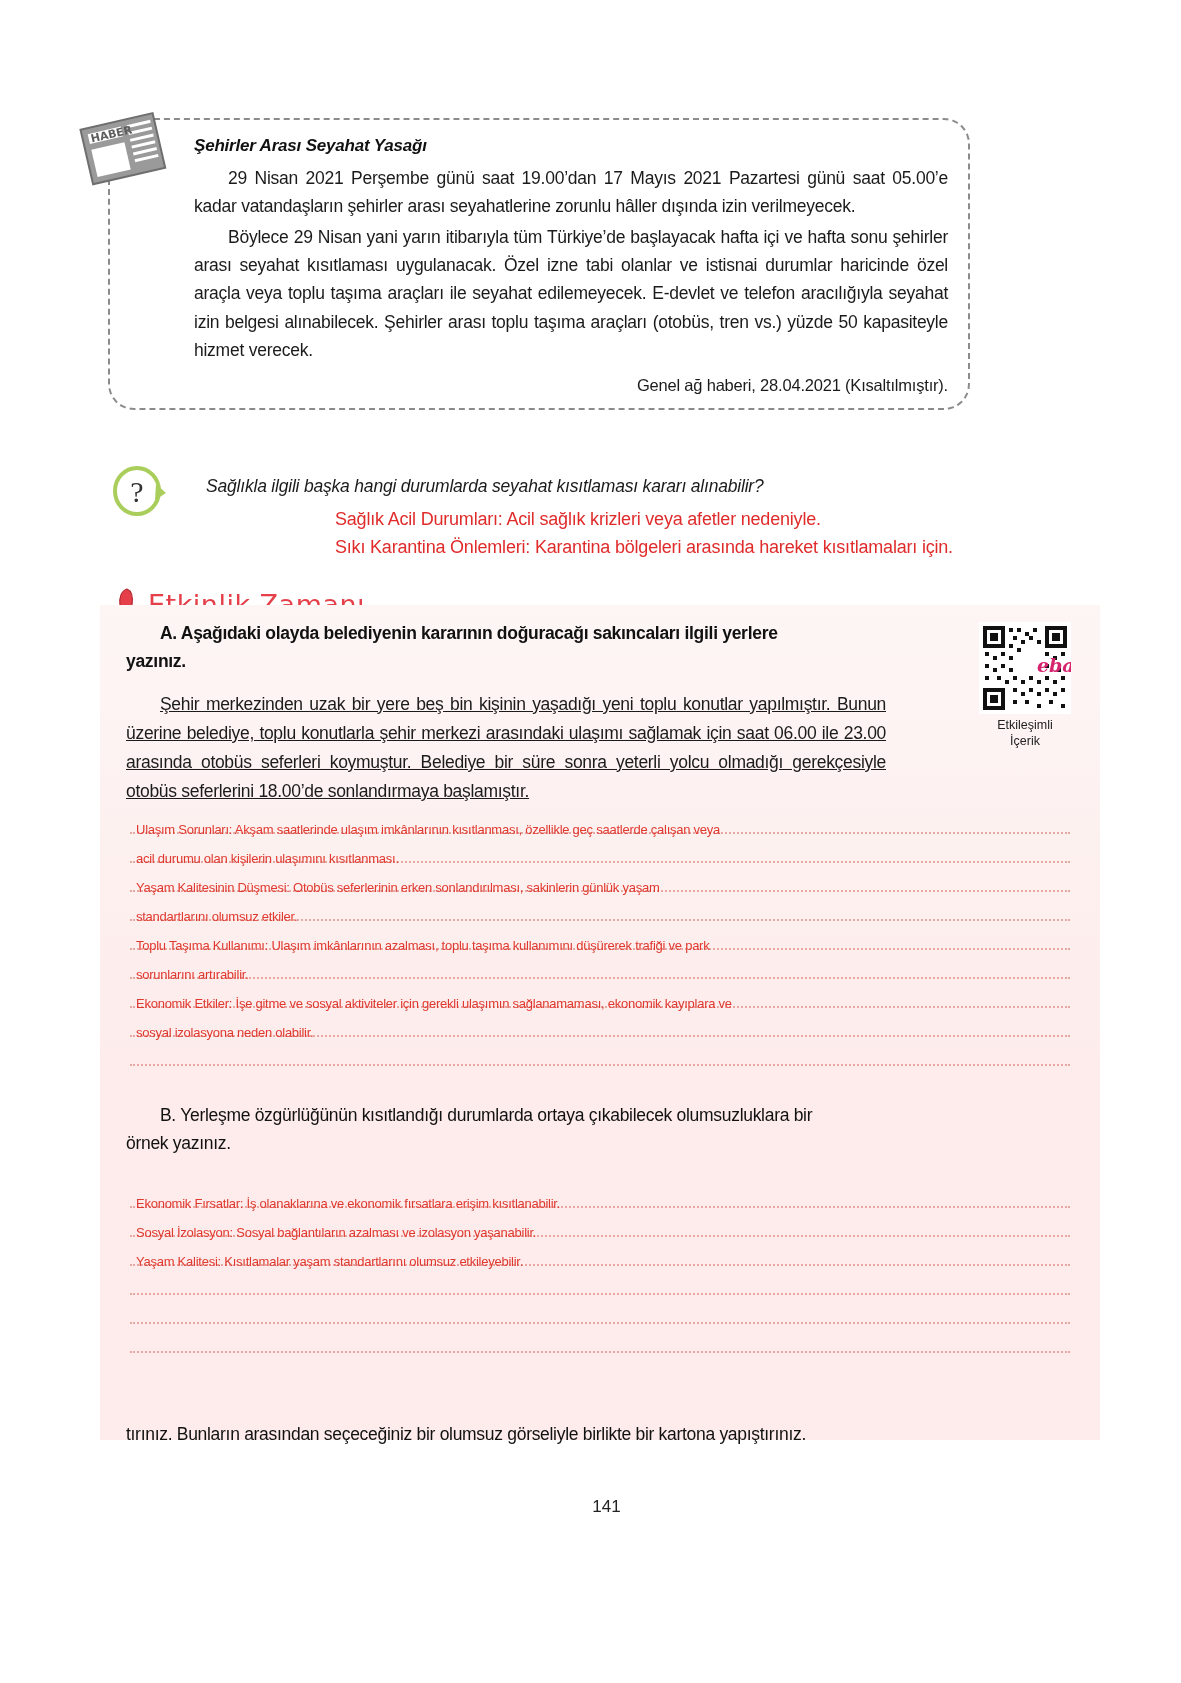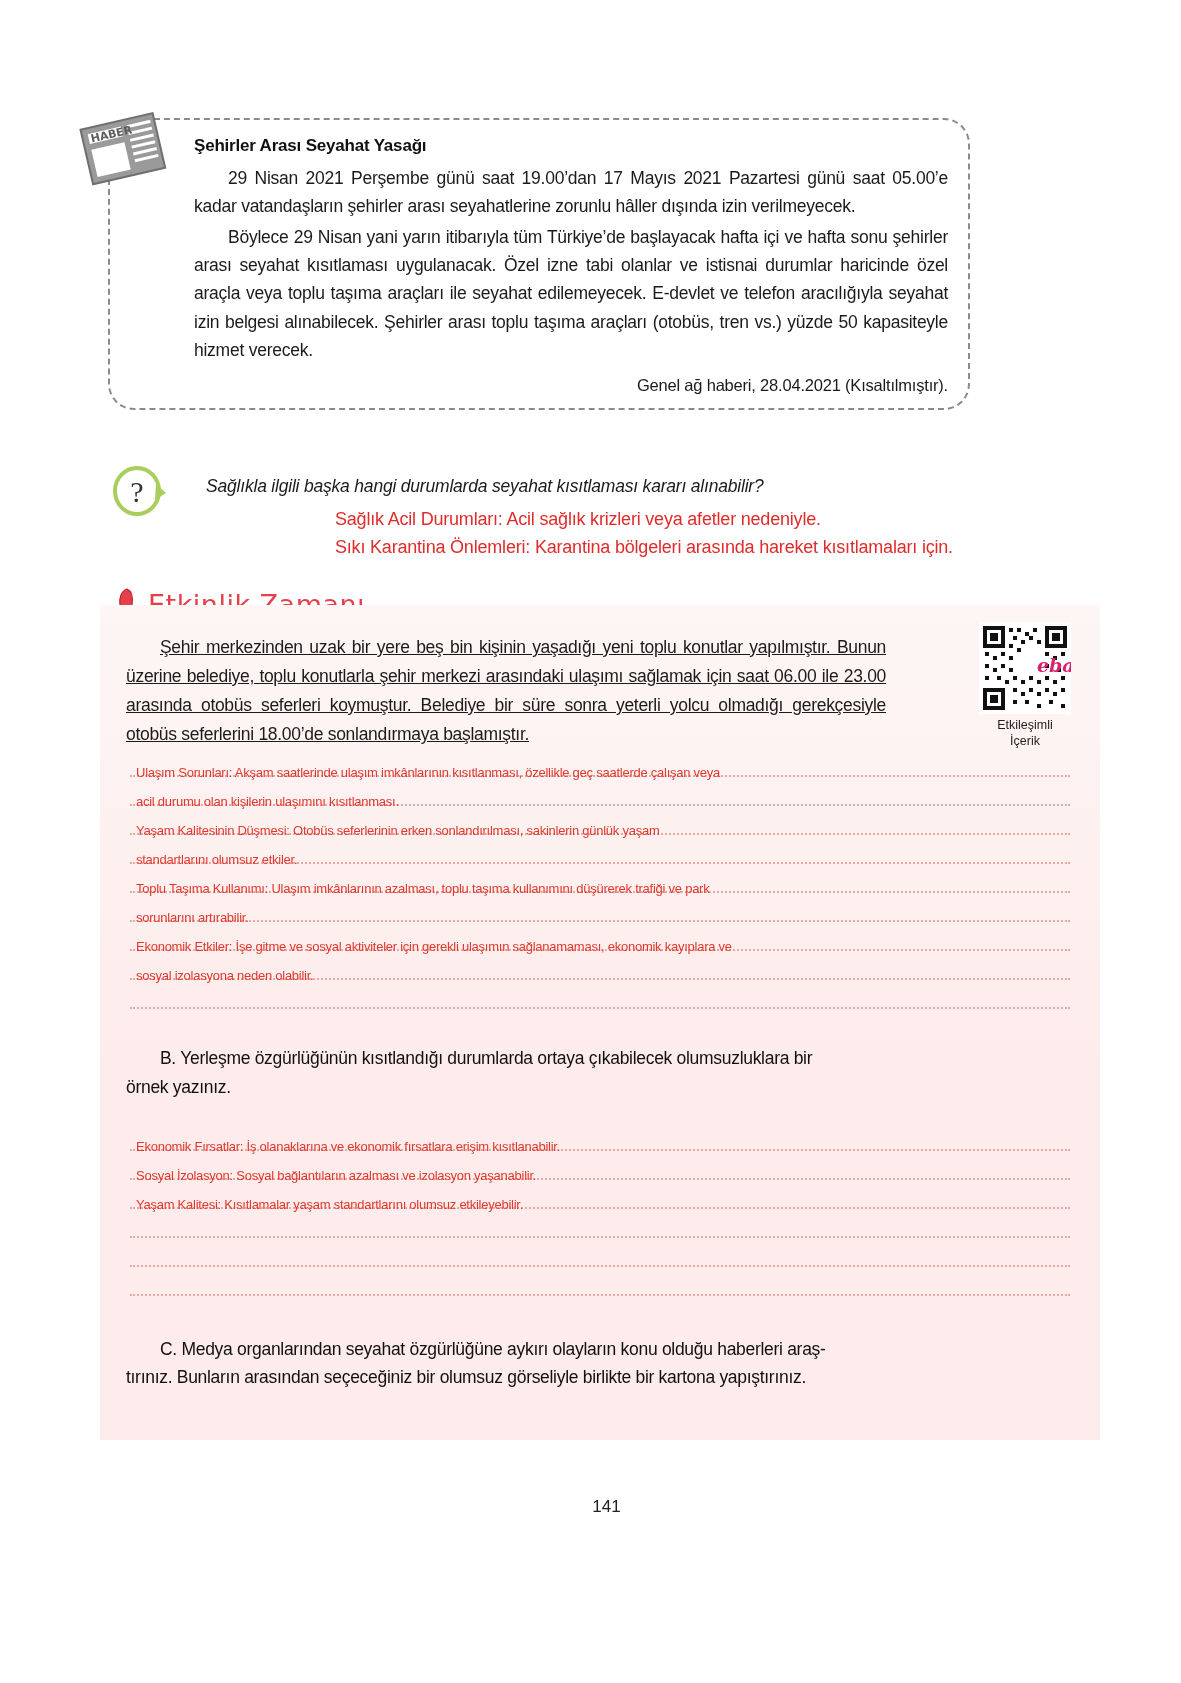--- a/index.html
+++ b/index.html
@@ -39,20 +39,21 @@
     bottom: 0;
     padding: 18px 22px 10px 86px;
     box-sizing: border-box;
   }
   .news-title {
     font-size: 17px;
     font-weight: bold;
     letter-spacing: -0.2px;
     margin: 0 0 8px 0;
     color: #111;
+    font-style: italic;
   }
   .news-p {
     font-size: 17.5px;
     line-height: 1.62;
     text-align: justify;
     margin: 0 0 2px 0;
     color: #1b1b1b;
     letter-spacing: -0.25px;
   }
   .news-p.indent { text-indent: 34px; }
@@ -335,20 +336,24 @@
           </g>
           <text x="58" y="50" font-family="DejaVu Serif, serif" font-size="19" font-style="italic" font-weight="bold" fill="#d6246e">eba</text>
         </svg>
       </div>
       <div class="qr-caption">
         <div>Etkileşimli</div>
         <div>İçerik</div>
       </div>
     </div>
 
+    <p class="task-head">
+      <span class="lead">A. Aşağıdaki olayda belediyenin kararının doğuracağı sakıncaları ilgili yerlere</span><br>
+      <span>yazınız.</span>
+    </p>
 
     <p class="task-para indent" style="width:760px">Şehir merkezinden uzak bir yere beş bin kişinin yaşadığı yeni toplu konutlar yapılmıştır. Bunun üzerine belediye, toplu konutlarla şehir merkezi arasındaki ulaşımı sağlamak için saat 06.00 ile 23.00 arasında otobüs seferleri koymuştur. Belediye bir süre sonra yeterli yolcu olmadığı gerekçesiyle otobüs seferlerini 18.00’de sonlandırmaya başlamıştır.</p>
 
     <div class="ans-area">
       <div class="ans-line">
         <div class="ans-rule"></div>
         <div class="ans-text">Ulaşım Sorunları: Akşam saatlerinde ulaşım imkânlarının kısıtlanması, özellikle geç saatlerde çalışan veya</div>
       </div>
       <div class="ans-line">
         <div class="ans-rule"></div>
@@ -410,20 +415,20 @@
         <div class="ans-rule"></div>
         <div class="ans-text"></div>
       </div>
       <div class="ans-line">
         <div class="ans-rule"></div>
         <div class="ans-text"></div>
       </div>
     </div>
 
     <p class="bq" style="margin-top:34px">
-      <span class="lead">C. Medya organlarından seyahat özgürlüğüne aykırı olayların konu olduğu haberleri araş-</span><br>
+      <br>
       <span>tırınız. Bunların arasından seçeceğiniz bir olumsuz görseliyle birlikte bir kartona yapıştırınız.</span>
     </p>
 
   </div>
 </div>
 
 <div class="page-num">141</div>
 
 </body></html>

